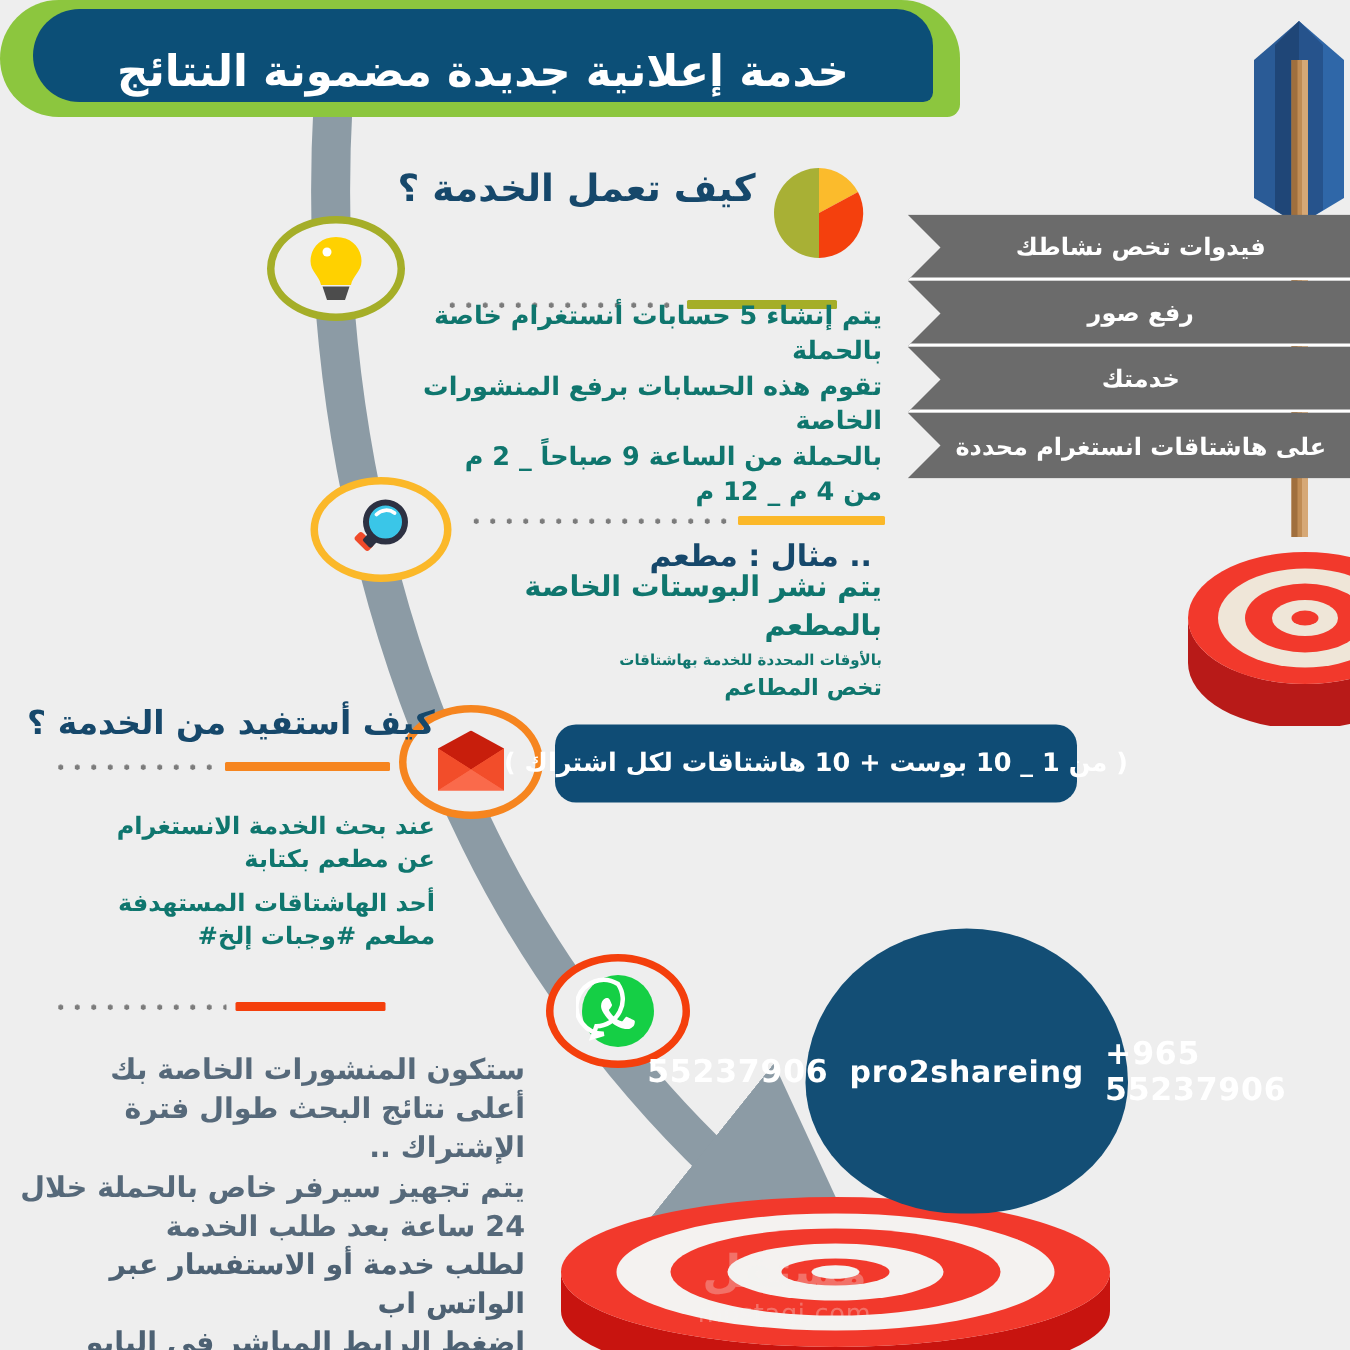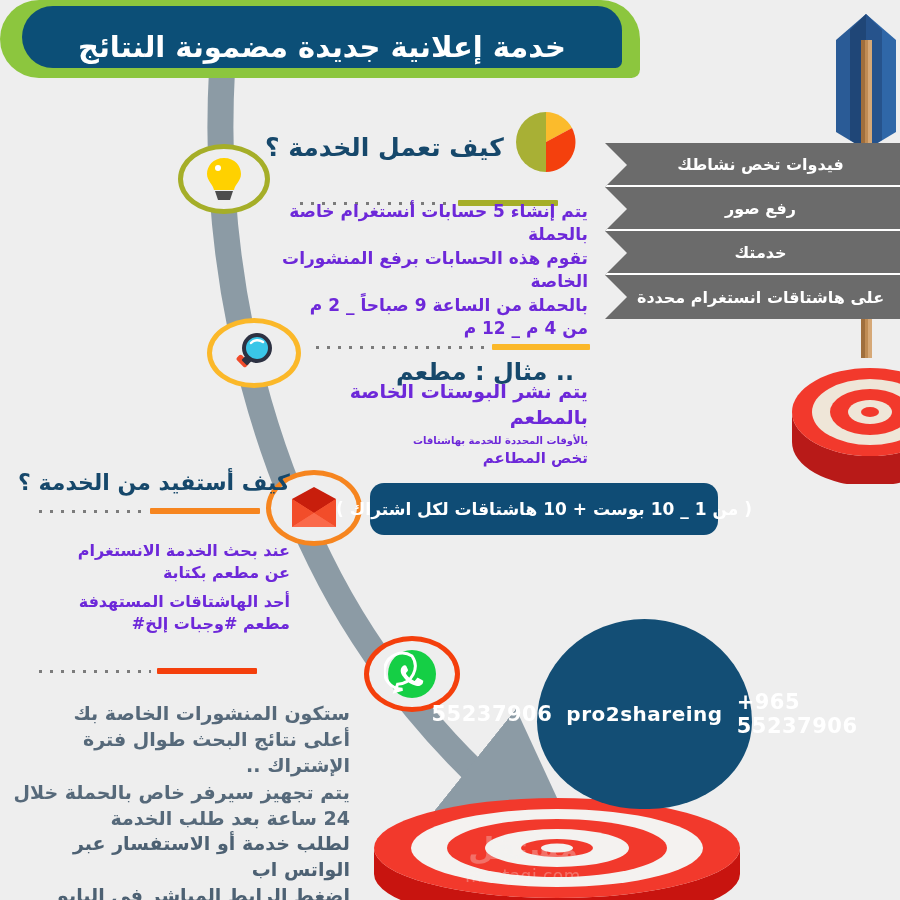--- a/index.html
+++ b/index.html
@@ -59,21 +59,21 @@
   
   .sec-head{
     position:absolute;
     color:#16486b;
     font-weight:bold;
     font-size:25px;
     white-space:nowrap;
   }
   .sec-body{
     position:absolute;
-    color:#6d28d9;
+    color:#0f766e;
     font-weight:bold;
     line-height:1.38;
     text-align:right;
   }
 
   
   .divider{position:absolute;display:flex;align-items:center;direction:rtl;}
   .divider .bar{height:6px;border-radius:1px;}
   .divider .dots{
     height:5px;margin-right:6px;
@@ -195,21 +195,21 @@
   </div>
 
   <div class="node" id="node-bulb">
     <svg width="40" height="46" viewBox="0 0 40 46">
       <path d="M20,2 C9,2 3,10 3,18 C3,25 9,28 10,34 L30,34 C31,28 37,25 37,18 C37,10 31,2 20,2 Z" fill="#ffd100"></path>
       <circle cx="14" cy="12" r="3" fill="#ffffff"></circle>
       <path d="M11,35 L29,35 L26,44 L14,44 Z" fill="#4c4c4c"></path>
     </svg>
   </div>
 
-  <div class="sec-head" style="left:265px;top:133px;text-align:right;">كيف تعمل الخدمة ؟</div>
+  <div class="sec-head" style="left:265px;top:111px;text-align:right;">كيف تعمل الخدمة ؟</div>
 
   <div class="divider" style="left:296px;top:200px;width:262px;">
     <div class="bar" style="width:100px;background:#a5ae28;"></div>
     <div class="dots" style="flex:1;"></div>
   </div>
 
   <div class="sec-body" style="left:258px;top:200px;width:330px;font-size:17px;">
     <div>يتم إنشاء 5 حسابات أنستغرام خاصة بالحملة</div>
     <div>تقوم هذه الحسابات برفع المنشورات الخاصة</div>
     <div>بالحملة  من الساعة 9 صباحاً _ 2 م</div>
@@ -218,21 +218,21 @@
 
   <div class="node" id="node-search">
     <svg width="44" height="44" viewBox="0 0 44 44">
       <circle cx="25" cy="17" r="13" fill="#3ac6e8" stroke="#2d3142" stroke-width="4"></circle>
       <path d="M19,12 A9,9 0 0 1 31,11" stroke="#ffffff" stroke-width="2.5" fill="none" stroke-linecap="round"></path>
       <rect x="4" y="26" width="13" height="7" rx="2" transform="rotate(45 10 30)" fill="#f04a2a"></rect>
       <rect x="11" y="25" width="8" height="8" rx="1.5" transform="rotate(45 15 29)" fill="#2d3142"></rect>
     </svg>
   </div>
 
-  <div class="sec-head" style="left:396px;top:358px;font-size:24px;">.. مثال : مطعم</div>
+  <div class="sec-head" style="left:433px;top:358px;font-size:20px;">.. مثال : مطعم</div>
 
   <div class="divider" style="left:312px;top:344px;width:278px;">
     <div class="bar" style="width:98px;background:#fbb829;"></div>
     <div class="dots" style="flex:1;"></div>
   </div>
 
   <div class="sec-body" style="left:280px;top:378px;width:308px;font-size:17px;">
     <div style="font-size:19px;">يتم نشر البوستات الخاصة بالمطعم</div>
     <div style="font-size:10px;margin-top:4px;">بالأوقات المحددة للخدمة بهاشتاقات</div>
     <div style="font-size:15px;">تخص المطاعم</div>

